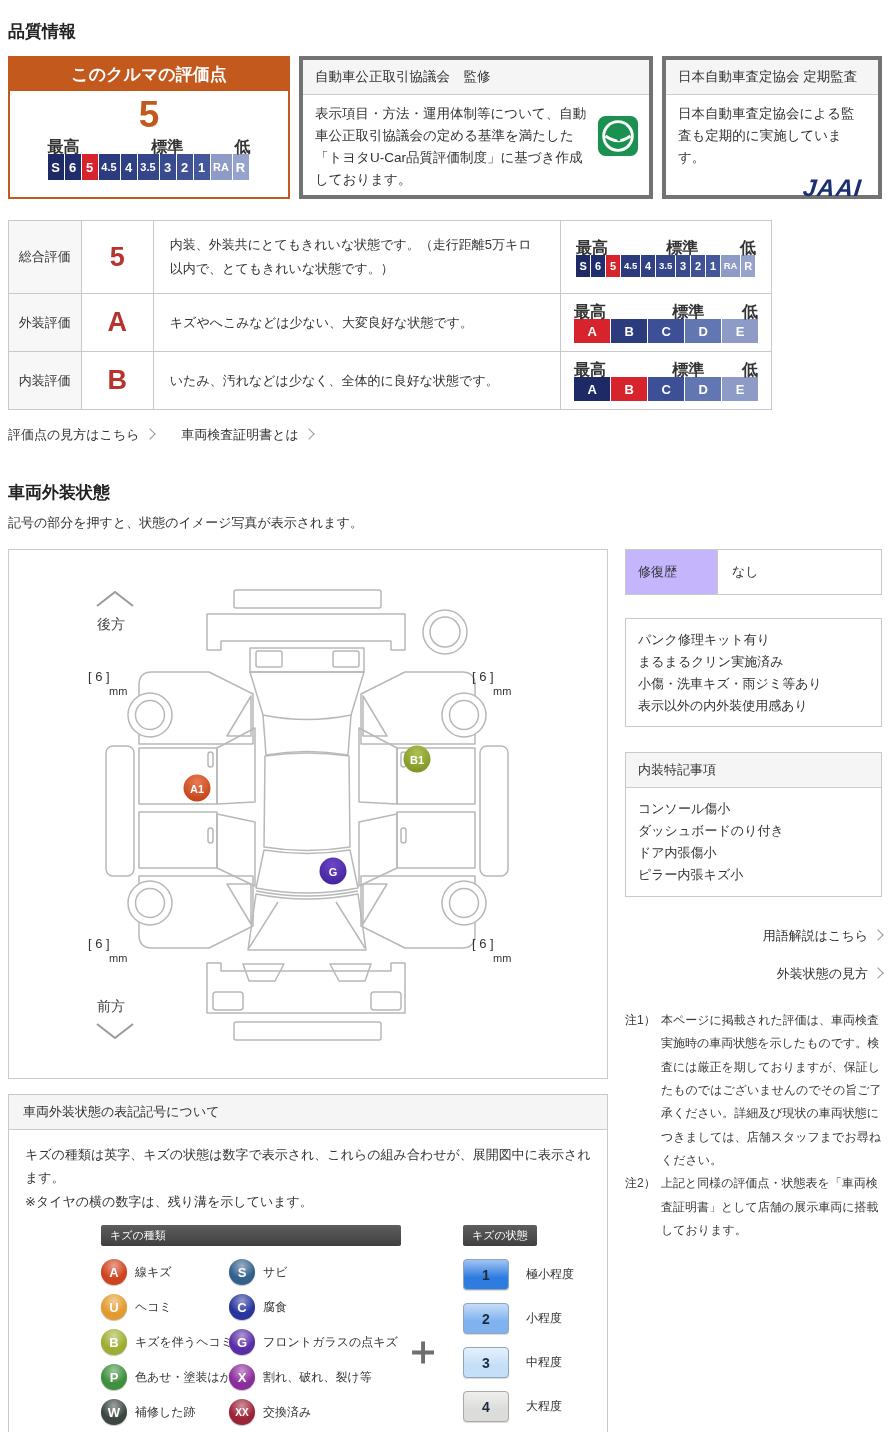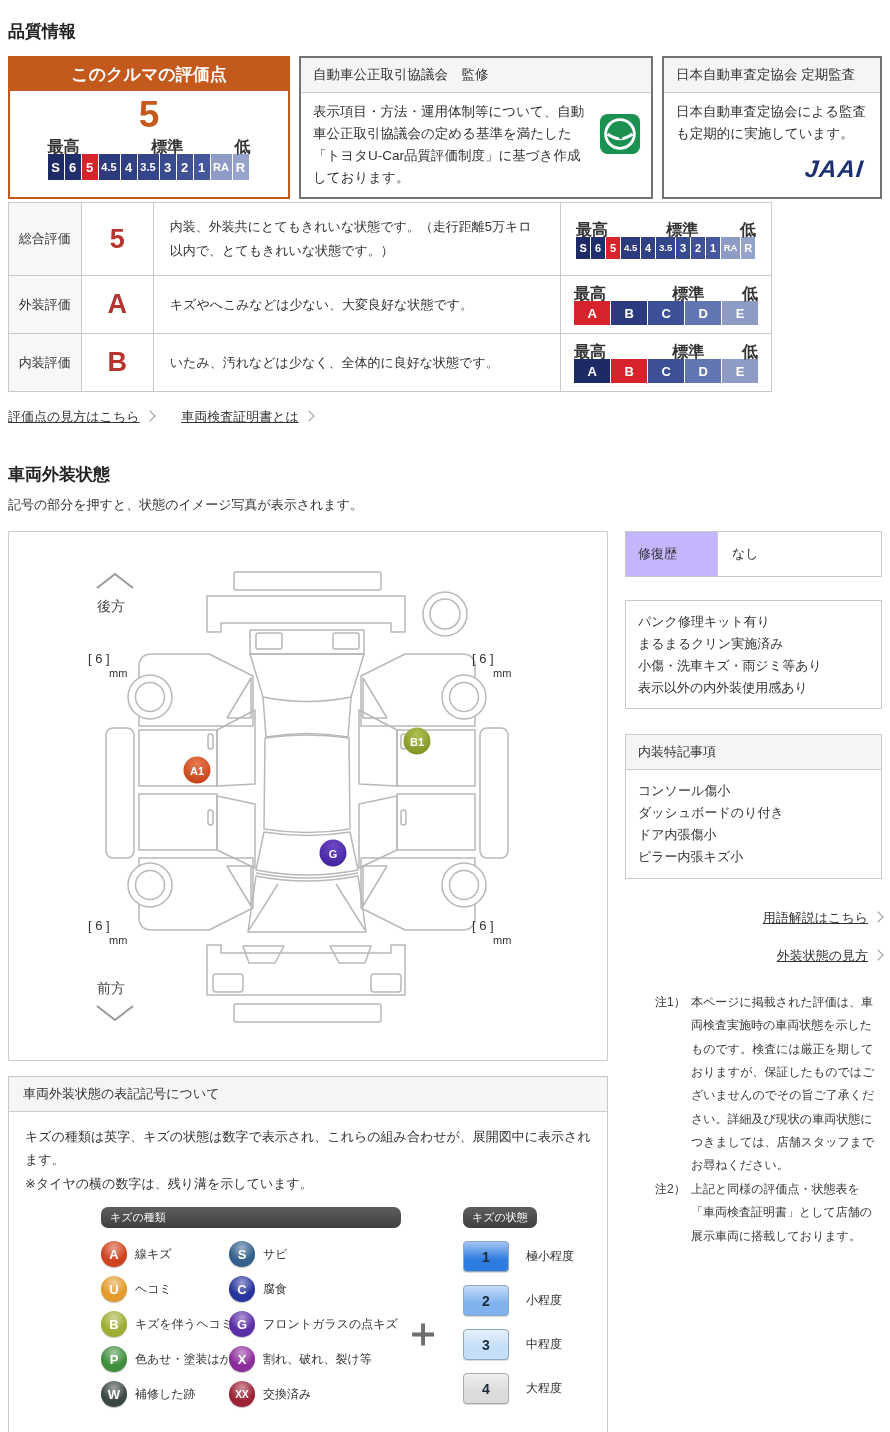--- a/index.html
+++ b/index.html
@@ -1,24 +1,24 @@
 <!DOCTYPE html>
 <html><head>
 <meta charset="utf-8">
 <style>
   html,body{margin:0;padding:0;background:#fff;}
   body{width:890px;height:1432px;overflow:hidden;font-family:"Liberation Sans","DejaVu Sans",sans-serif;color:#333;-webkit-font-smoothing:antialiased;}
   .page{padding:20px 8px 0 8px;}
   h1.sec{font-size:17px;font-weight:bold;color:#222;margin:0 0 13px 0;}
   
-  .toprow{display:flex;gap:9px;margin-bottom:3px;align-items:flex-end;}
+  .toprow{display:flex;gap:9px;margin-bottom:21px;align-items:flex-end;}
   .score-box{width:282px;height:143px;border:2px solid #c4591d;box-sizing:border-box;background:#fff;}
   .score-box .hd{background:#c4591d;color:#fff;font-size:17px;font-weight:bold;text-align:center;height:33px;line-height:33px;}
   .score-big{text-align:center;font-size:37px;font-weight:bold;color:#c4591d;line-height:44px;margin-top:2px;}
-  .supervise-box,.jaai-box{border:2px solid #737373;box-sizing:border-box;height:143px;background:#fff;}
+  .supervise-box,.jaai-box{border:4px solid #737373;box-sizing:border-box;height:143px;background:#fff;}
   .supervise-box{width:354px;}
   .jaai-box{width:220px;display:flex;flex-direction:column;}
   .gray-hd{background:#f5f5f5;border-bottom:1px solid #ccc;font-size:13.5px;color:#333;padding:8px 12px;}
   .supervise-body{display:flex;padding:8px 10px 8px 12px;}
   .supervise-body p{margin:0;font-size:13.5px;line-height:1.62;flex:1;}
   .kousei-logo{width:42px;height:42px;margin:12px 0 0 6px;flex:none;}
   .jaai-body{padding:8px 12px;font-size:13.5px;line-height:1.62;flex:1;display:flex;flex-direction:column;}
   .jaai-logo{margin-top:auto;align-self:flex-end;font-size:24px;font-weight:bold;font-style:italic;color:#1c2f72;letter-spacing:1px;transform:skewX(-6deg);padding-right:4px;}
   
   .scale{margin:0 auto;}
@@ -40,50 +40,50 @@
   
   table.eval{border-collapse:collapse;width:764px;}
   table.eval td{border:1px solid #c9c9c9;vertical-align:middle;}
   td.lbl{width:90px;background:#f7f7f7;text-align:center;font-size:13px;color:#333;}
   td.grade{width:87px;text-align:center;font-size:27px;font-weight:bold;color:#b5342d;}
   td.desc{width:495px;padding:12px 16px;font-size:13px;line-height:1.85;color:#333;}
   td.scl{width:200px;padding:8px 7px;}
   
   .links-row{margin:16px 0 0 0;font-size:13px;}
   .links-row a{margin-right:24px;}
-  a.plain{color:#333;text-decoration:underline;cursor:pointer;}
+  a.plain{color:#333;cursor:pointer;}
   .chevron-right-icon{display:inline-block;width:7px;height:7px;border-top:1.5px solid #999;border-right:1.5px solid #999;transform:rotate(45deg);margin-left:6px;vertical-align:1px;}
   h1.sec2{margin:37px 0 10px 0;font-size:17px;}
   .subtitle{font-size:13px;margin:4px 0 17px 0;color:#333;}
   
   .main-row{display:flex;}
   .left-col{width:600px;flex:none;}
   .right-col{width:257px;flex:none;margin-left:17px;}
   .diagram-panel{width:600px;height:530px;border:1px solid #ccc;box-sizing:border-box;}
   
   .repair-table{display:flex;border:1px solid #c9c9c9;font-size:13px;margin-bottom:23px;}
   .repair-table .k{width:92px;background:#c4b5fd;border-right:1px solid #c9c9c9;padding:13px 12px;box-sizing:border-box;}
   .repair-table .v{flex:1;padding:13px 14px;}
   .note-box{border:1px solid #c9c9c9;margin-bottom:25px;}
   .note-box .gray-hd{font-size:13px;}
   .note-box ul{list-style:none;margin:0;padding:10px 12px;font-size:13px;line-height:1.68;}
   .rlinks{text-align:right;margin-top:30px;font-size:13px;}
   .rlinks div{margin-bottom:20px;}
   .footnotes{margin-top:26px;font-size:12px;color:#3a3a3a;}
   .footnote{display:flex;line-height:1.95;}
-  .footnote .fl{width:36px;flex:none;margin-left:30px;}
+  .footnote .fl{width:36px;flex:none;}
   .footnote .ft{flex:1;}
   
   .symbol-box{border:1px solid #c9c9c9;margin-top:15px;}
   .symbol-box .gray-hd{font-size:13px;padding:8px 14px;}
   .symbol-body{padding:13px 16px 4px 16px;font-size:13px;line-height:1.8;}
   .symbol-body p{margin:0;}
   .t-icon{display:inline-flex;width:18px;height:18px;border-radius:50%;background:radial-gradient(circle at 50% 25%,#6a6a6a,#3c3c3c);color:#fff;font-size:11px;font-weight:bold;align-items:center;justify-content:center;vertical-align:-4px;margin-right:3px;}
   .legend{display:flex;padding:8px 10px 22px 92px;}
-  .badge{display:inline-block;background:linear-gradient(#5e5e5e,#3f3f3f);color:#fff;font-size:11px;border-radius:7px;padding:3px 9px;margin-bottom:13px;}
+  .badge{display:inline-block;background:linear-gradient(#5e5e5e,#3f3f3f);color:#fff;font-size:11px;border-radius:2px;padding:3px 9px;margin-bottom:13px;}
   .kind-col1{width:128px;flex:none;}
   .kind-col2{width:172px;flex:none;}
   .kind-cols{display:flex;flex-direction:column;}
   .kind-items{display:flex;}
   .kind-item{display:flex;align-items:center;margin-bottom:9px;height:26px;}
   .kind-circle{width:26px;height:26px;border-radius:50%;color:#fff;font-size:13px;font-weight:bold;display:flex;align-items:center;justify-content:center;flex:none;box-shadow:0 1px 1px rgba(0,0,0,.25);}
   .kind-circle.xx{font-size:10px;}
   .kind-label{font-size:12px;margin-left:8px;white-space:nowrap;}
   .plus-sign{align-self:center;font-size:40px;font-weight:bold;color:#6e6e6e;margin:40px 14px 0 2px;line-height:1;}
   .state-col{margin-left:6px;}

